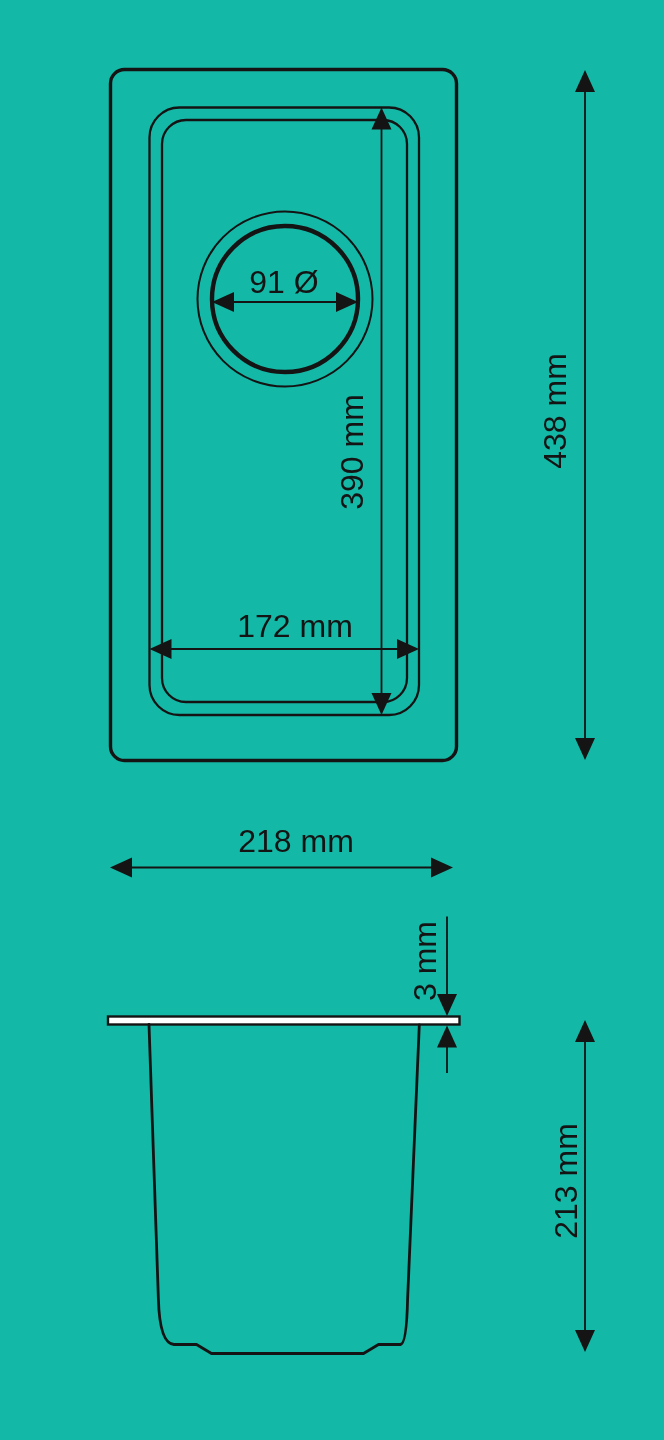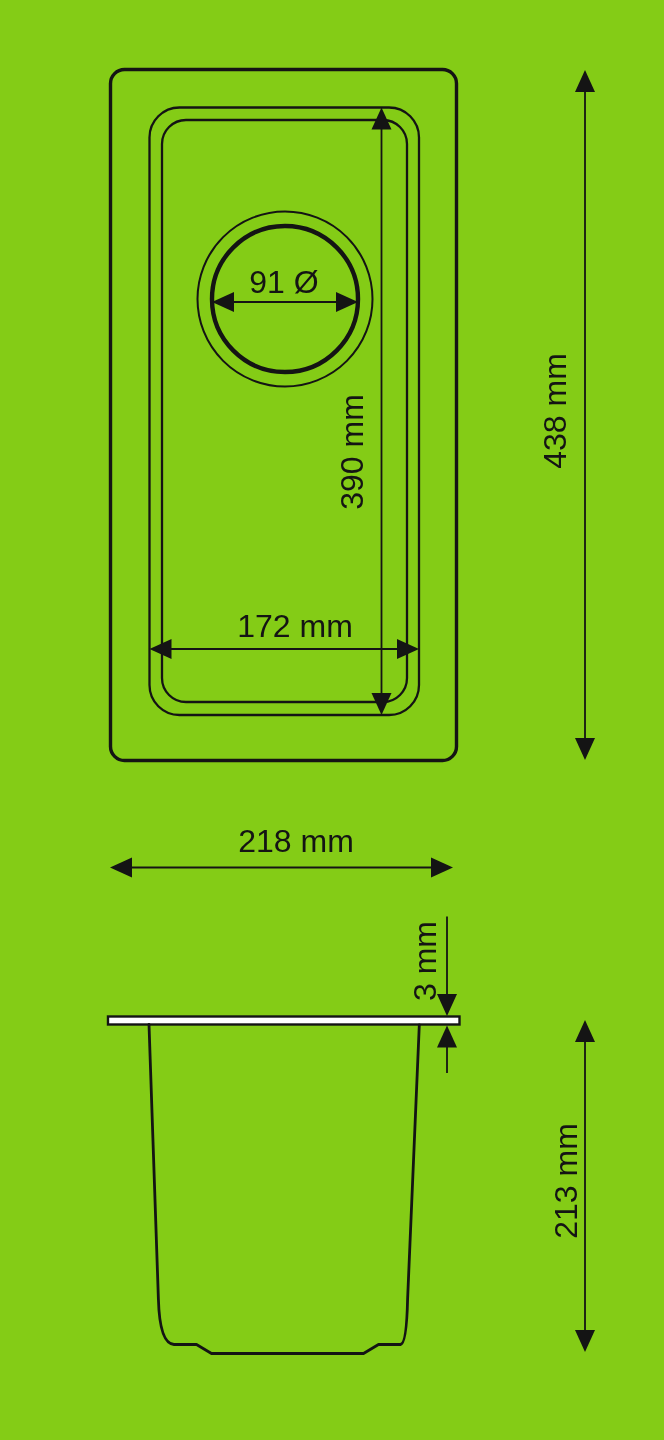--- a/index.html
+++ b/index.html
@@ -1,19 +1,19 @@
 <!DOCTYPE html>
 <html><head>
 <meta charset="utf-8">
 <style>
   html,body{margin:0;padding:0;background:#ffffff;}
   .canvas{
     position:relative;
     width:664px;height:1440px;
-    background:#84cc16;
+    background:#14b8a6;
     overflow:hidden;
     font-family:"Liberation Sans", sans-serif;
   }
   svg{display:block;}
   .dim-label{
     font-family:"Liberation Sans", sans-serif;
     font-size:32px;
     fill:#141414;
   }
   .stroke{stroke:#141414;fill:none;}

